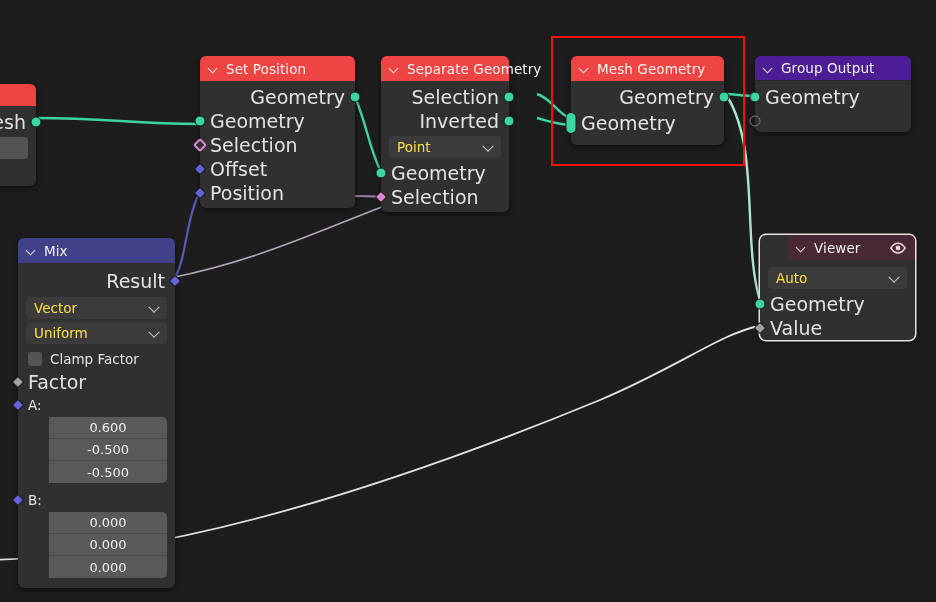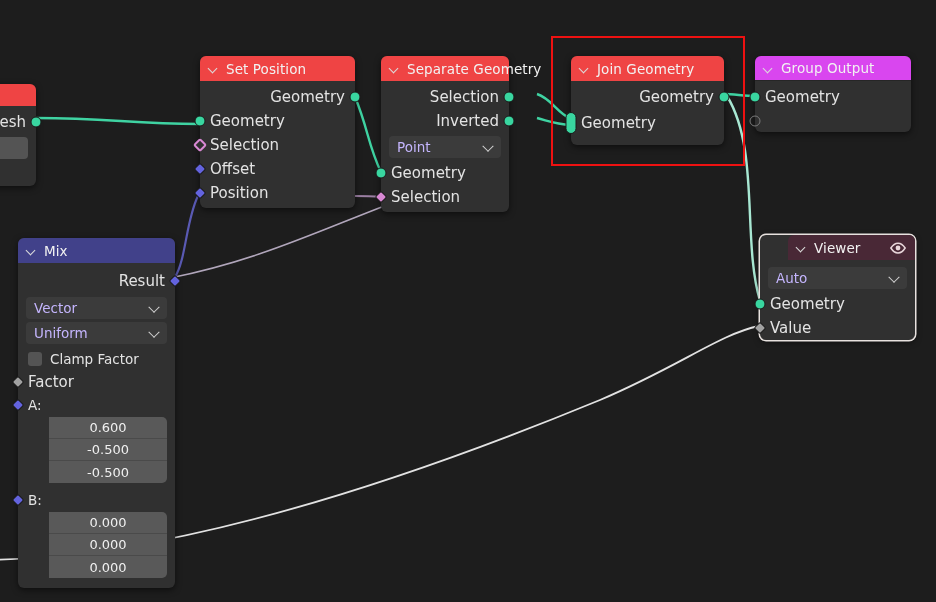--- a/index.html
+++ b/index.html
@@ -32,21 +32,21 @@
     border-radius: 6px 6px 0 0;
     display: flex; align-items: center;
     padding-left: 8px;
     font-size: 13.5px;
     color: #f2f2f2;
     letter-spacing: 0.1px;
   }
   .hdr-geo { background: #ef4444; }
   .hdr-mix { background: #41418a; }
   .hdr-viewer { background: #492836; margin-left: 28px; }
-  .hdr-out { background: #d946ef; border-bottom: 1px solid #262626; }
+  .hdr-out { background: #4c1d95; border-bottom: 1px solid #262626; }
   .chev {
     display: inline-block;
     width: 11px; height: 11px;
     margin-right: 7px;
     position: relative;
     flex: 0 0 auto;
   }
   .chev::before {
     content: "";
     position: absolute; left: 1px; top: 2px;
@@ -63,21 +63,21 @@
 
   .rowlist { padding: 4px 0 8px 0; }
   .row {
     position: relative;
     height: 24px;
     display: flex; align-items: center;
     padding: 0 10px;
     white-space: nowrap;
   }
   .row.out { justify-content: flex-end; }
-  .row .lbl { font-size: 15px; color: #e3e3e3; }
+  .row .lbl { font-size: 19px; color: #e3e3e3; }
 
   .sock {
     position: absolute;
     width: 11px; height: 11px;
     border-radius: 50%;
     border: 1px solid #1a1a1a;
     top: 50%;
     transform: translate(-50%, -50%);
     z-index: 5;
   }
@@ -102,21 +102,21 @@
   }
 
   .widget {
     margin: 3px 8px;
     height: 22px;
     border-radius: 4px;
     background: #545454;
     display: flex; align-items: center;
     padding: 0 8px;
     font-size: 13.5px;
-    color: #c4b5fd;
+    color: #fde047;
     position: relative;
   }
   .widget .dd-arrow {
     position: absolute; right: 9px; top: 50%;
     width: 8px; height: 8px;
     transform: translateY(-60%) rotate(45deg);
     border-right: 1.6px solid #d2d2d2;
     border-bottom: 1.6px solid #d2d2d2;
   }
   .widget.dark { background: #3b3b3b; }
@@ -246,21 +246,21 @@
       <div class="row">
         <span class="sock diamond pink" style="left:0;"></span>
         <span class="lbl">Selection</span>
       </div>
     </div>
   </div>
 
   <div class="node" style="left:571px; top:56px; width:153px; height:89px;">
     <div class="hdr hdr-geo">
       <span class="chev"></span>
-      <span class="hdr-title">Join Geometry</span>
+      <span class="hdr-title">Mesh Geometry</span>
     </div>
     <div class="rowlist">
       <div class="row out">
         <span class="lbl">Geometry</span>
         <span class="sock geo right" style="right:0;"></span>
       </div>
       <div class="row" style="height:28px;">
         <span class="sock multi" style="left:0;"></span>
         <span class="lbl">Geometry</span>
       </div>

